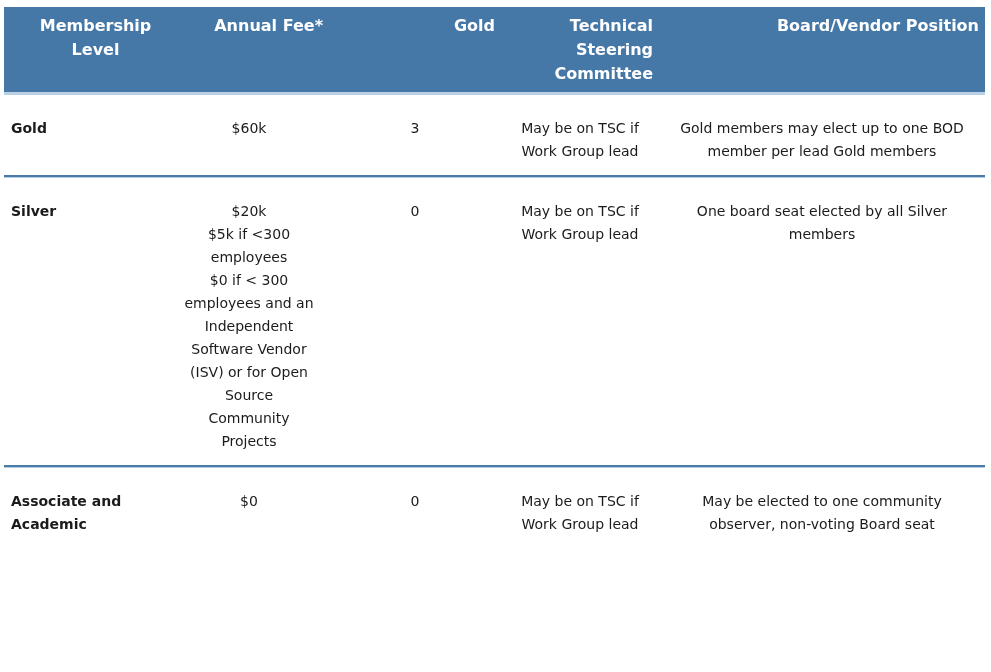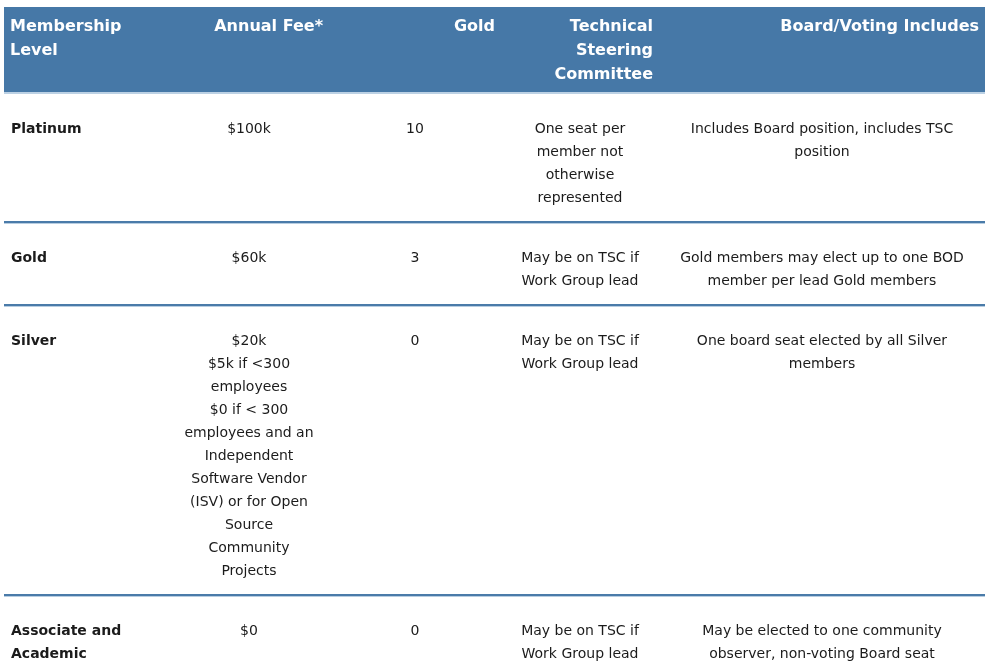--- a/index.html
+++ b/index.html
@@ -28,22 +28,22 @@
     font-weight: bold;
     font-size: 16px;
     line-height: 24px;
     text-align: right;
     vertical-align: top;
     padding: 7px 6px 5px 6px;
     white-space: pre-line;
     border-bottom: 2px solid #bcd1e4;
   }
   th.left {
-    text-align: left;
-    padding-left: 6px;
+    text-align: center;
+    padding-left: 24px;
   }
   thead tr { height: 86px; }
   td {
     font-size: 14px;
     line-height: 23px;
     text-align: center;
     vertical-align: top;
     padding: 23px 6px 12px 6px;
     white-space: pre-line;
   }
@@ -76,35 +76,24 @@
     </colgroup>
     <thead>
       <tr>
         <th class="left">Membership
 Level</th>
         <th>Annual Fee*</th>
         <th>Gold</th>
         <th>Technical
 Steering
 Committee</th>
-        <th>Board/Voting Includes</th>
+        <th>Board/Vendor Position</th>
       </tr>
     </thead>
     <tbody>
-      <tr class="row-platinum">
-        <td class="level">Platinum</td>
-        <td>$100k</td>
-        <td>10</td>
-        <td>One seat per
-member not
-otherwise
-represented</td>
-        <td>Includes Board position, includes TSC
-position</td>
-      </tr>
       <tr class="row-gold divided">
         <td class="level">Gold</td>
         <td>$60k</td>
         <td>3</td>
         <td>May be on TSC if
 Work Group lead</td>
         <td>Gold members may elect up to one BOD
 member per lead Gold members</td>
       </tr>
       <tr class="row-silver divided">

